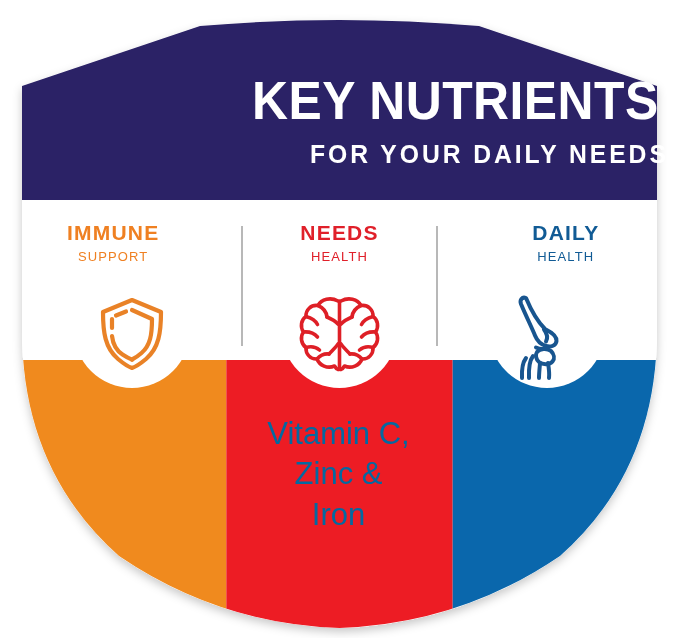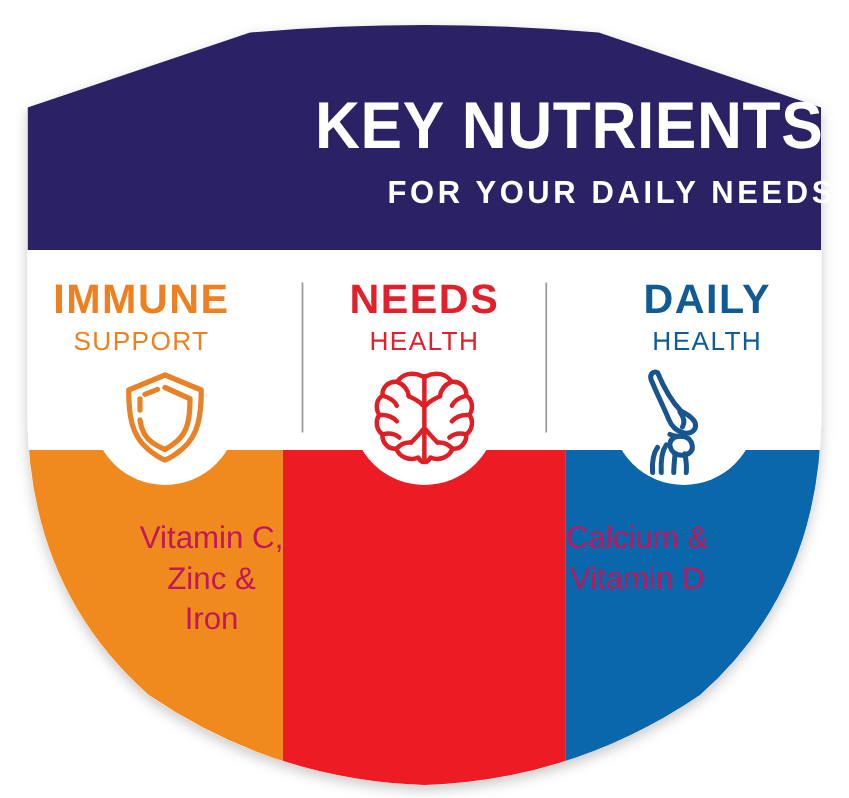--- a/index.html
+++ b/index.html
@@ -64,28 +64,28 @@
     height: 160px;
     display: flex;
     pointer-events: none;
   }
   .col {
     flex: 1 1 0;
     text-align: center;
     position: relative;
   }
   .cat-title {
-    font-size: 33px;
+    font-size: 21px;
     font-weight: bold;
     letter-spacing: 1.2px;
     line-height: 1.05;
   }
   .cat-sub {
     margin-top: 6px;
-    font-size: 21px;
+    font-size: 13px;
     font-weight: normal;
     letter-spacing: 1.1px;
     line-height: 1.05;
   }
   .c-orange { color: #EF8022; }
   .c-red    { color: #E0202A; }
   .c-blue   { color: #115B95; }
 
   
   .nutrients {
@@ -93,22 +93,22 @@
     left: 0;
     top: 414px;
     width: 679px;
     height: 120px;
     display: flex;
     pointer-events: none;
   }
   .ncol {
     flex: 1 1 0;
     text-align: center;
-    color: #be185d;
-    font-size: 25px;
+    color: #0369a1;
+    font-size: 31px;
     font-weight: normal;
     line-height: 1.30;
     white-space: pre-line;
   }
   .ncol.wide-left { padding-right: 2px; }
 </style>
 </head>
 <body>
 
 <div id="stage">
@@ -272,17 +272,15 @@
     <div class="col">
       <div class="cat-title c-blue">DAILY</div>
       <div class="cat-sub c-blue">HEALTH</div>
     </div>
   </div>
 
   <div class="nutrients">
     <div class="ncol wide-left">Vitamin C,
 Zinc &amp;
 Iron</div>
-    <div class="ncol">Calcium &amp;
-Vitamin D</div>
   </div>
 
 </div>
 
 </body></html>

